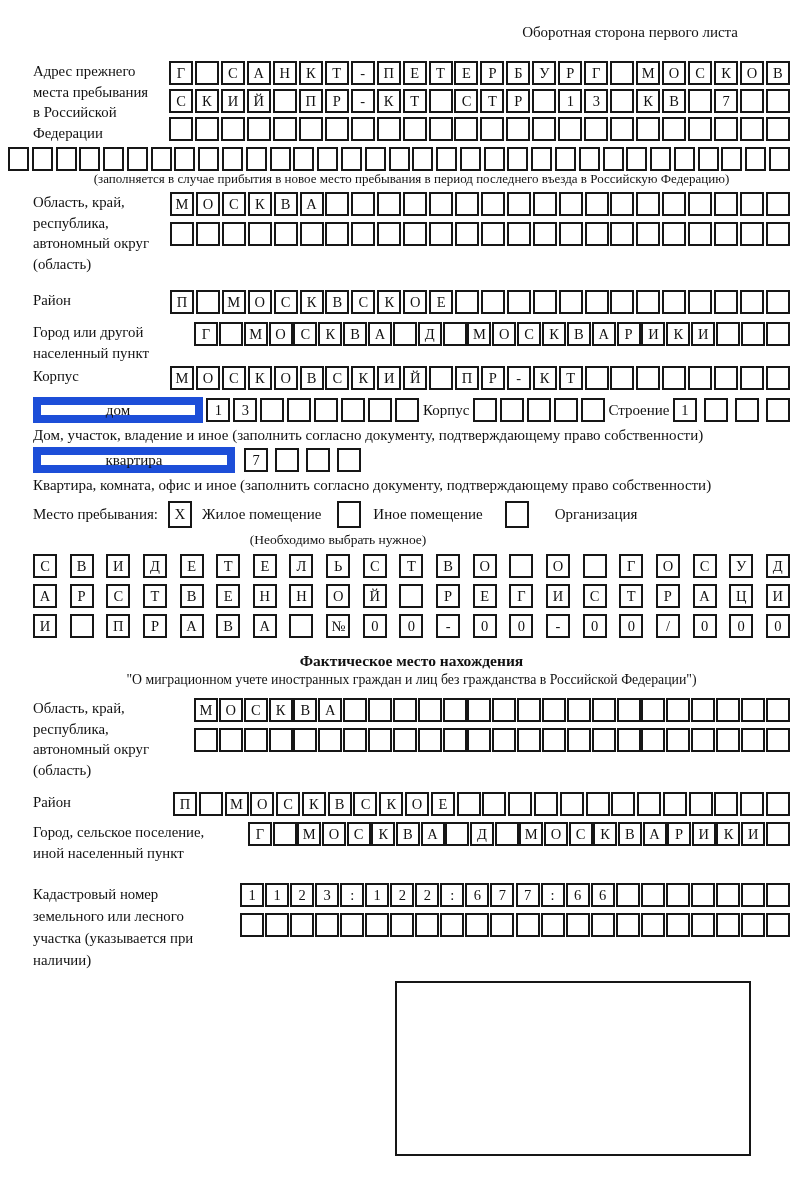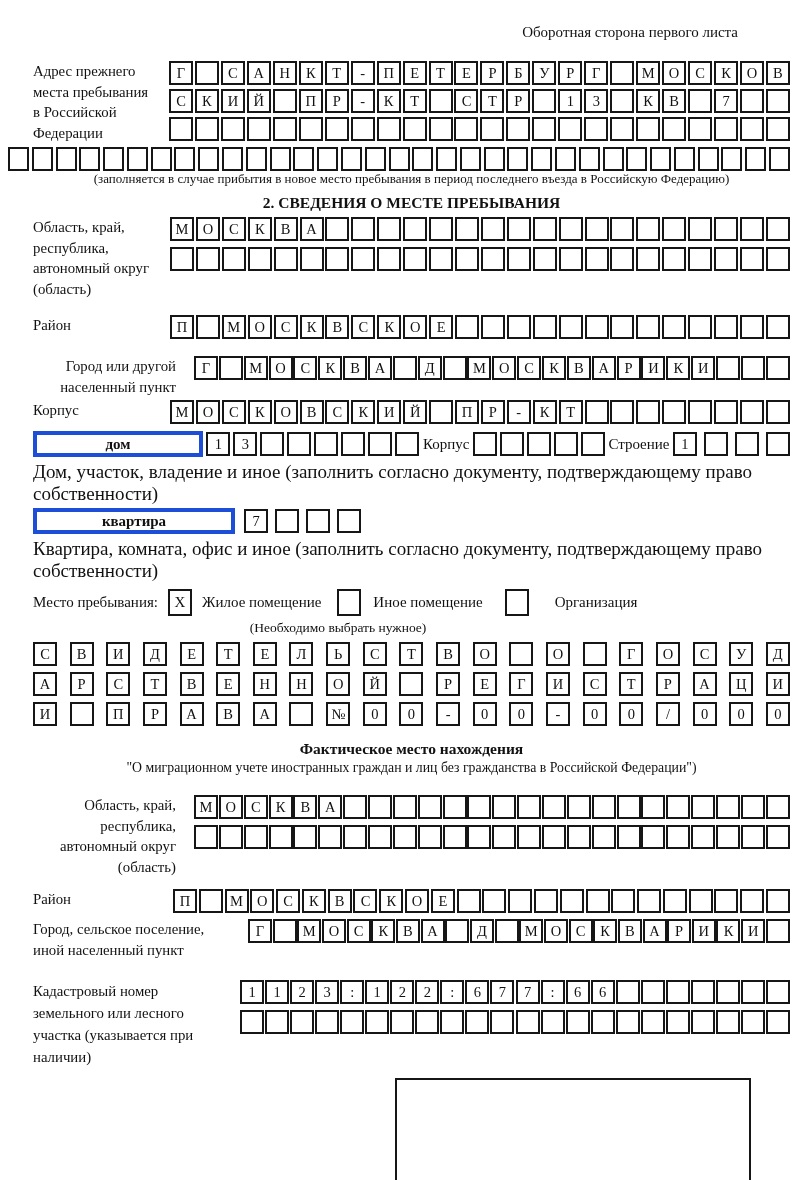--- a/index.html
+++ b/index.html
@@ -12,32 +12,32 @@
   .w203{width:203px;} .w195{width:195px;} .w215{width:215px;}
   .rows{flex:1;display:flex;flex-direction:column;gap:4px;min-width:0;}
   .rows.g6{gap:6px;}
   .box-row{display:flex;justify-content:space-between;flex:1;min-width:0;}
   .cell{box-sizing:content-box;width:20px;height:20px;border:2px solid #161616;display:inline-flex;align-items:center;justify-content:center;font-size:14.5px;line-height:1;background:#fff;flex:none;}
   .cell.sm{width:17px;}
   .fullrow{margin-left:-25px;margin-top:4px;}
   .note{font-size:13px;text-align:center;}
   .h2{font-size:15.5px;font-weight:bold;text-align:center;margin-top:7px;}
   .h2b{font-size:15.5px;font-weight:bold;text-align:center;}
-  .caption{font-size:19px;margin-top:4px;}
+  .caption{font-size:15px;margin-top:4px;}
   .house-row{display:flex;align-items:center;justify-content:space-between;margin-top:7px;width:757px;}
-  .wbox{box-sizing:border-box;border:4px solid #1d4ed8;height:26px;display:flex;align-items:center;justify-content:center;font-size:15px;flex:none;font-weight:bold;}
+  .wbox{box-sizing:border-box;border:8px solid #1d4ed8;height:26px;display:flex;align-items:center;justify-content:center;font-size:15px;flex:none;}
   .wbox.dom{width:170px;} .wbox.kv{width:202px;}
   .box-group{display:flex;gap:3px;flex:none;}
   .box-group.wide-gap{gap:7px;}
   .inline-label{font-size:15px;flex:none;}
   .apt-row{display:flex;align-items:center;gap:9px;margin-top:3px;}
   .check-row{display:flex;align-items:center;margin-top:7px;font-size:15px;}
   .checkbox{box-sizing:content-box;width:20px;height:23px;border:2px solid #161616;display:inline-flex;align-items:center;justify-content:center;font-size:15px;flex:none;}
   .choose-note{font-size:13.5px;text-align:center;width:490px;margin-left:60px;margin-top:4px;}
-  .mt5{margin-top:5px;} .mt6{margin-top:6px;} .mt4{margin-top:17px;text-align:right;} .mt3{margin-top:3px;}
+  .mt5{margin-top:5px;} .mt6{margin-top:6px;} .mt4{margin-top:8px;} .mt3{margin-top:3px;}
   .mt12{margin-top:12px;} .mt16{margin-top:16px;} .mt20{margin-top:20px;}
   .lh22{line-height:22px;}
   .stamp{box-sizing:border-box;margin-left:362px;margin-top:10px;width:356px;height:175px;border:2px solid #161616;background:#fff;}
   .notes-center{font-size:13.8px;text-align:center;line-height:20px;margin-top:5px;}
 </style>
 </head>
 <body>
 
 <div class="page">
 
@@ -156,21 +156,20 @@
       <span class="cell sm"></span>
       <span class="cell sm"></span>
       <span class="cell sm"></span>
       <span class="cell sm"></span>
       <span class="cell sm"></span>
       <span class="cell sm"></span>
       <span class="cell sm"></span>
     </div>
   <div class="note">(заполняется в случае прибытия в новое место пребывания в период последнего въезда в Российскую Федерацию)</div>
 
-  <div class="h2">2. СВЕДЕНИЯ О МЕСТЕ ПРЕБЫВАНИЯ</div>
 
   <div class="fblock mt5">
     <div class="flabel w125">Область, край, республика, автономный округ (область)</div>
     <div class="rows g6">
       <div class="box-row">
           <span class="cell">М</span>
           <span class="cell">О</span>
           <span class="cell">С</span>
           <span class="cell">К</span>
           <span class="cell">В</span>

